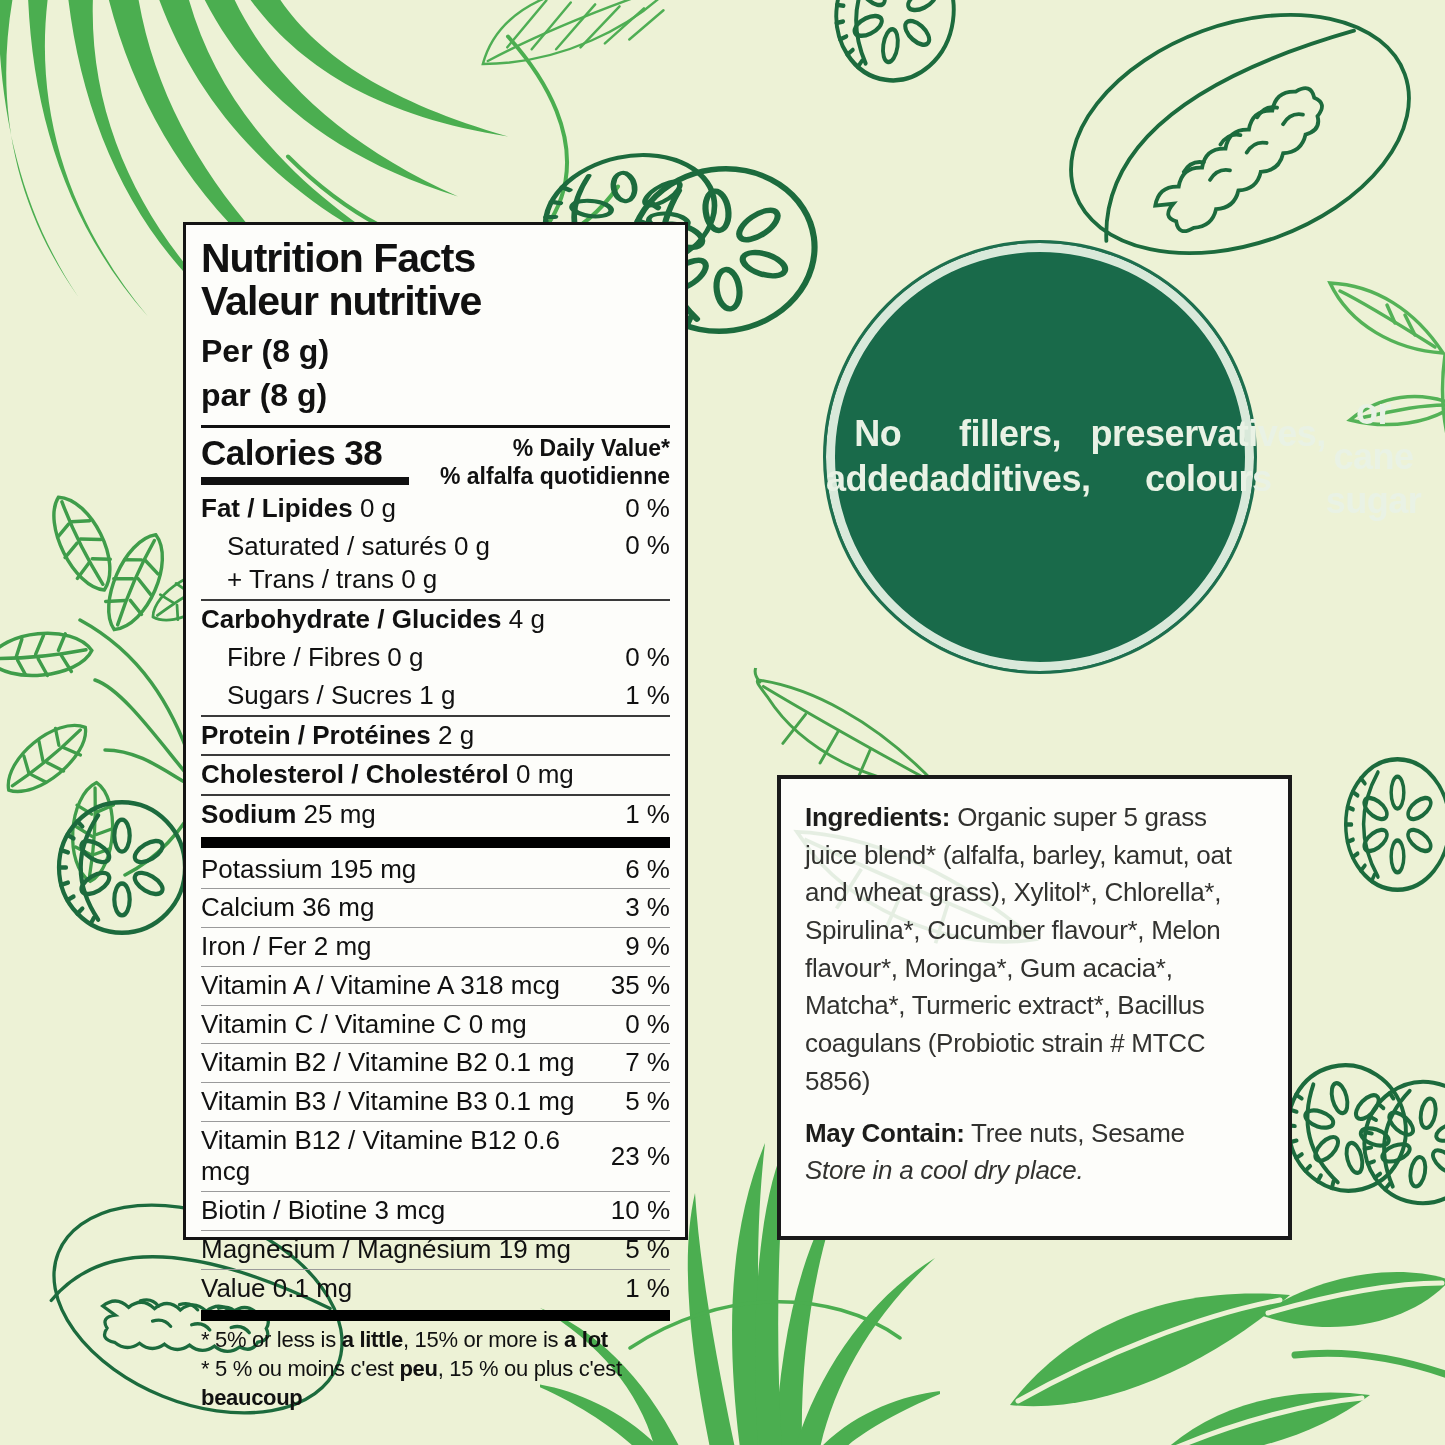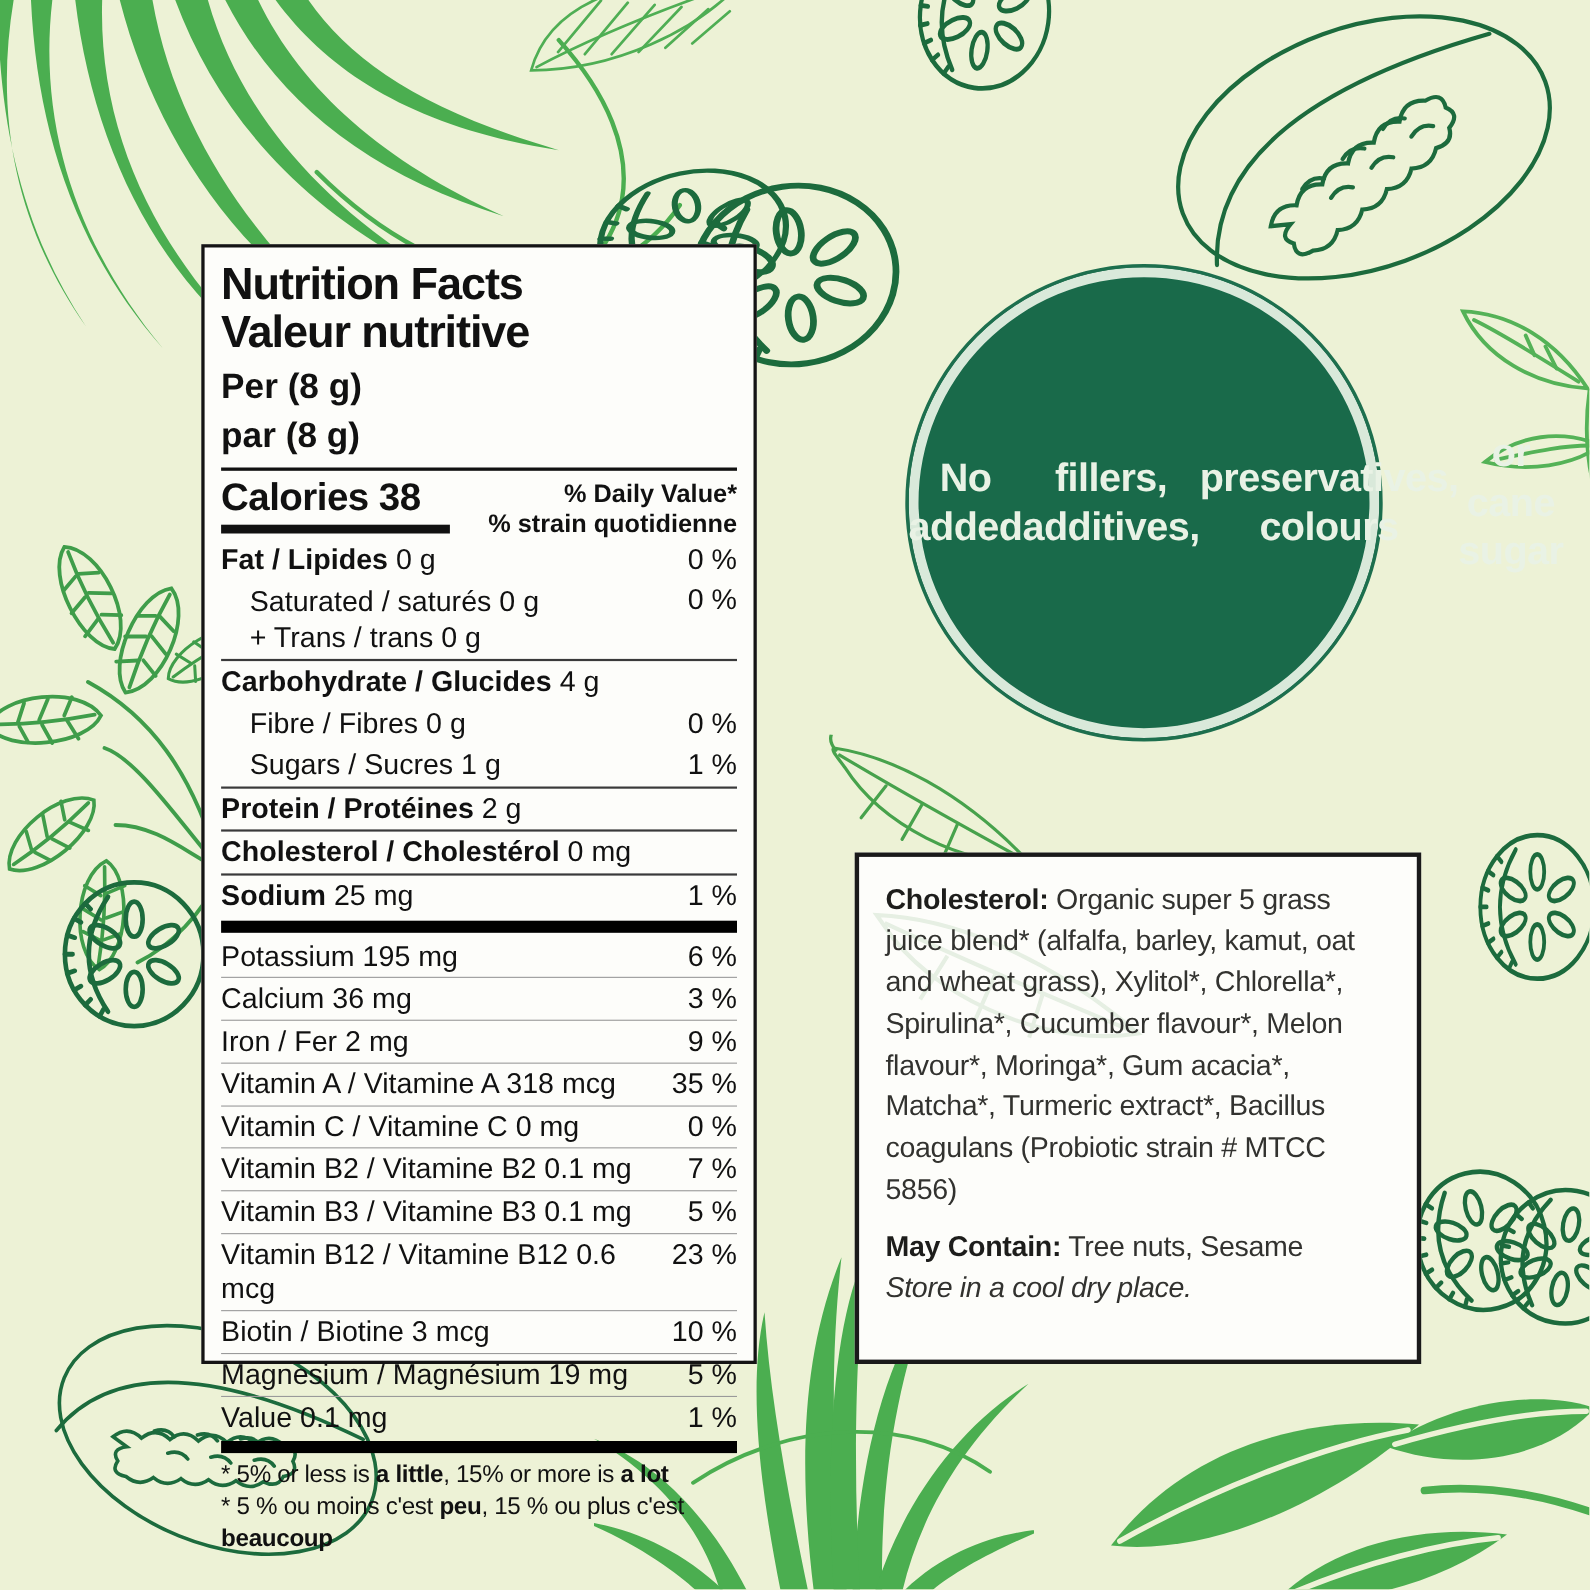--- a/index.html
+++ b/index.html
@@ -13,21 +13,21 @@
   .nf{position:absolute;left:183px;top:222px;width:505px;height:1018px;z-index:3;
       background:#fdfdfa;border:3px solid #141414;box-sizing:border-box;
       padding:12px 15px 8px 15px;color:#111;}
   .nf-title{font-size:41px;font-weight:bold;line-height:1.05;letter-spacing:-1px;}
   .nf-per{font-size:32px;line-height:1.38;margin-top:6px;font-weight:bold;}
   .toprule{border-top:3px solid #111;margin-top:8px;}
   .cal-row{display:flex;justify-content:space-between;align-items:flex-start;margin-top:5px;}
   .cal-big{font-size:35px;font-weight:bold;letter-spacing:-0.5px;}
   .cal-bar{width:208px;height:8px;background:#111;margin-top:4px;}
   .dv-head{text-align:right;font-size:23px;font-weight:bold;line-height:1.18;margin-top:2px;}
-  .row{display:flex;justify-content:space-between;align-items:flex-start;
+  .row{display:flex;justify-content:space-between;align-items:center;
        font-size:26px;padding:3px 0;line-height:1.22;}
   .row b{font-weight:bold;}
   .sub{padding-left:26px;}
   .subwrap{align-items:flex-start;}
   .sub2 div{line-height:1.27;}
   .val{white-space:nowrap;padding-left:8px;}
   .sep{border-top:2px solid #3a3a3a;}
   .hsep{border-top:1.5px solid #9a9a9a;}
   .thick{height:11px;background:#000;margin:3px 0;}
   .foot{font-size:22px;line-height:1.3;margin-top:5px;letter-spacing:-0.3px;}
@@ -237,21 +237,21 @@
     </div>
     <div class="toprule"></div>
 
     <div class="cal-row">
       <div>
         <div class="cal-big">Calories 38</div>
         <div class="cal-bar"></div>
       </div>
       <div class="dv-head">
         <div>% Daily Value*</div>
-        <div>% strain quotidienne</div>
+        <div>% alfalfa quotidienne</div>
       </div>
     </div>
 
     <div class="row">
       <span><b>Fat / Lipides</b><span> 0 g</span></span>
       <span class="val">0 %</span>
     </div>
     <div class="row sub subwrap">
       <div class="sub2">
         <div>Saturated / saturés 0 g</div>
@@ -360,18 +360,18 @@
     <div class="badge-line">preservatives, colours</div>
     <div class="badge-line">or cane sugar</div>
   </div>
 
   <div class="ing">
     <svg class="ghost" width="260" height="210" viewBox="0 0 210 110" fill="none" stroke="#5a9b5a" stroke-width="3">
       <path d="M8,8 C60,10 130,35 200,95 C140,105 60,75 20,25 Z"></path>
       <path d="M14,14 C70,40 140,70 195,93"></path>
       <path d="M60,38 L40,70 M95,52 L80,86 M130,66 L120,98"></path>
     </svg>
-    <p><b>Cholesterol:</b><span>  Organic super 5 grass juice blend* (alfalfa, barley, kamut, oat and wheat grass), Xylitol*, Chlorella*, Spirulina*, Cucumber flavour*, Melon flavour*, Moringa*, Gum acacia*, Matcha*, Turmeric extract*, Bacillus coagulans (Probiotic strain # MTCC 5856)</span></p>
+    <p><b>Ingredients:</b><span>  Organic super 5 grass juice blend* (alfalfa, barley, kamut, oat and wheat grass), Xylitol*, Chlorella*, Spirulina*, Cucumber flavour*, Melon flavour*, Moringa*, Gum acacia*, Matcha*, Turmeric extract*, Bacillus coagulans (Probiotic strain # MTCC 5856)</span></p>
     <p class="mc"><b>May Contain:</b><span> Tree nuts, Sesame</span></p>
     <p class="it">Store in a cool dry place.</p>
   </div>
 
 </div>
 
 </body></html>

